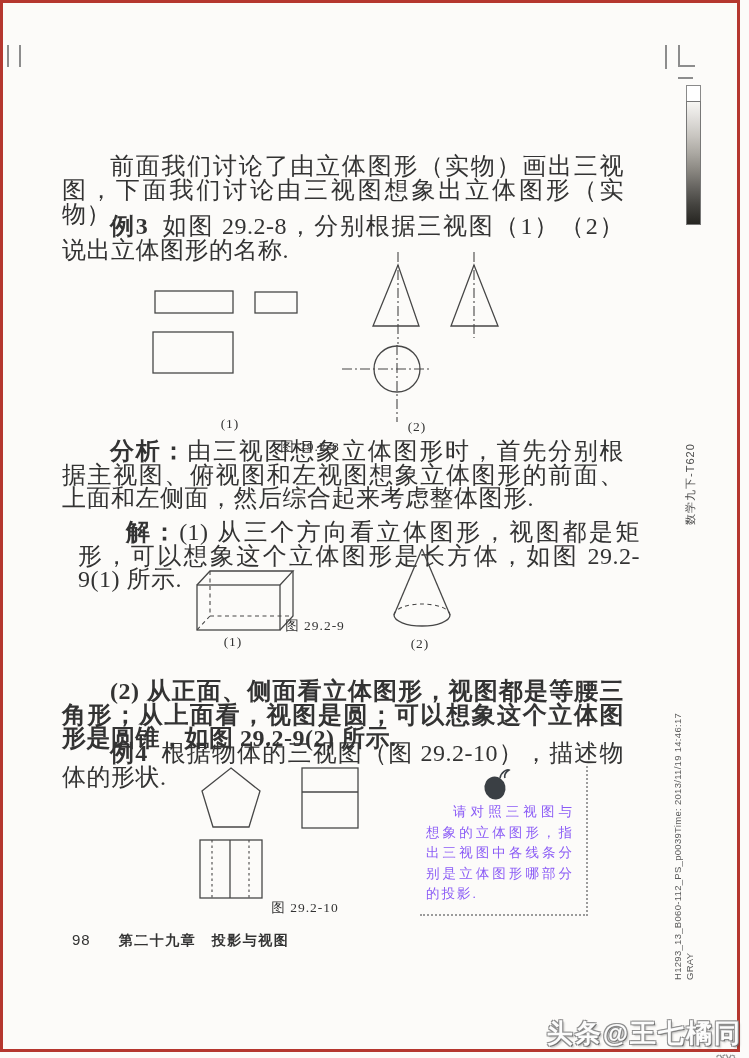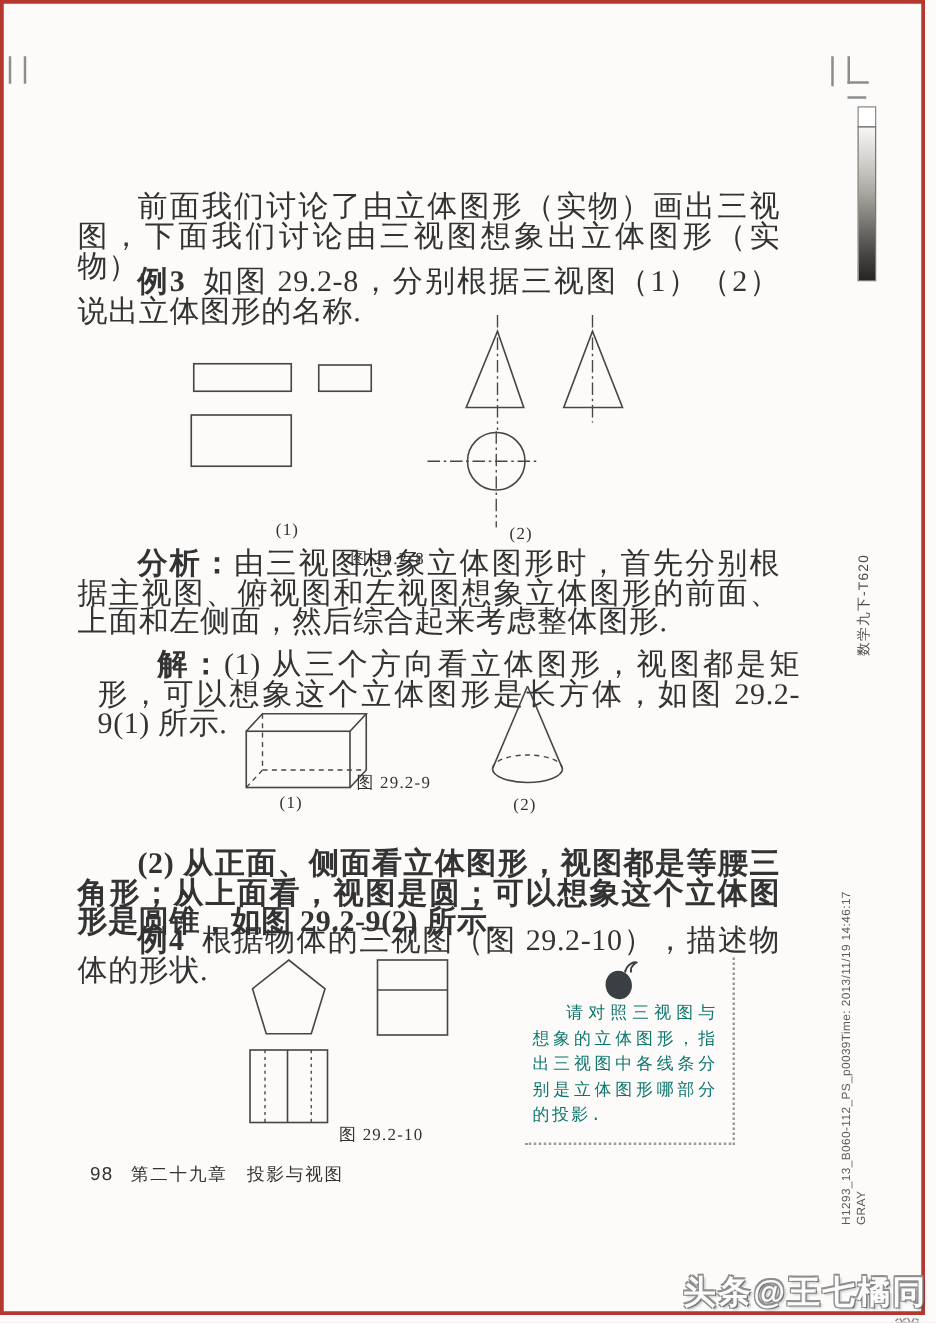--- a/index.html
+++ b/index.html
@@ -37,40 +37,40 @@
   .ln{stroke:#474747;stroke-width:1.3;fill:none;}
   .lnthin{stroke:#474747;stroke-width:1.1;fill:none;}
   
   .notebox{
     position:absolute;left:420px;top:766px;width:166px;height:148px;
     border-right:2px dotted #9b9b9b;border-bottom:2px dotted #9b9b9b;
   }
   .notetext{
     position:absolute;left:6px;top:36px;width:148px;
     font-size:13.5px;line-height:20.5px;letter-spacing:2px;
-    text-indent:2em;text-align:justify;color:#0f766e;font-family:Liberation Mono, monospace;
+    text-indent:2em;text-align:justify;color:#8b5cf6;
   }
   
   .spine{
     position:absolute;left:630px;top:477px;width:120px;height:14px;
     transform:rotate(-90deg);transform-origin:center;
     font-family:"Liberation Sans","DejaVu Sans",sans-serif;
     font-size:11px;letter-spacing:1px;color:#4c4c4c;text-align:center;
   }
   .scanstamp{
     position:absolute;left:534px;top:818px;width:300px;height:24px;
     transform:rotate(-90deg);transform-origin:center;
     font-family:"Liberation Sans","DejaVu Sans",sans-serif;
     font-size:9.5px;line-height:12px;color:#5a5a5a;letter-spacing:0.3px;
   }
   
   .footer{position:absolute;left:72px;top:931px;
     font-family:"Liberation Sans","DejaVu Sans",sans-serif;color:#333;}
   .pagenum{font-size:15px;letter-spacing:1px;}
-  .chapter{font-size:14px;margin-left:14px;letter-spacing:1.5px;}
+  .chapter{font-size:14px;margin-left:28px;letter-spacing:1.5px;font-weight:bold;}
   
   .watermark{
     position:absolute;left:540px;top:1016px;width:202px;text-align:right;
     font-family:"Liberation Sans","DejaVu Sans",sans-serif;
     font-size:26px;font-weight:bold;letter-spacing:2px;color:#fcfcfc;
     text-shadow:-1px -1px 0 #8f8f8f,1px -1px 0 #8f8f8f,-1px 1px 0 #8f8f8f,1px 1px 0 #6e6e6e,2px 2px 2px rgba(60,60,60,.35);
   }
 </style>
 </head>
 <body>

